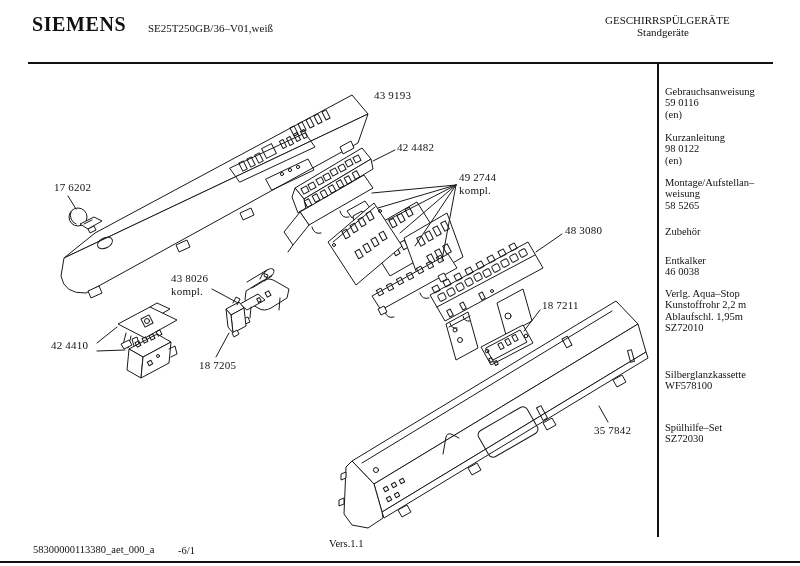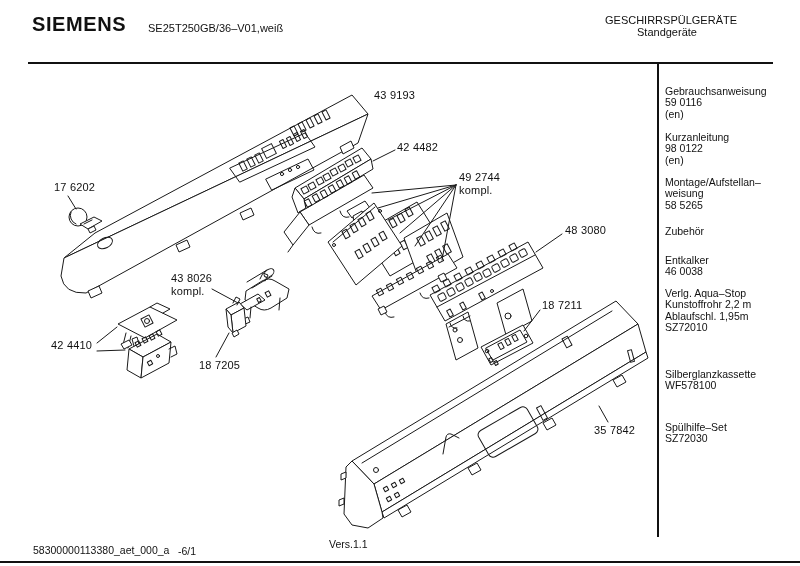--- a/index.html
+++ b/index.html
@@ -1,17 +1,17 @@
 <!DOCTYPE html>
 <html><head>
 <meta charset="utf-8">
 <style>
   html,body{margin:0;padding:0;background:#e8e8e8}
   .page{position:relative;width:800px;height:566px;background:#fff;
-        font-family:Liberation Sans, sans-serif;color:#111;overflow:hidden;margin:0 auto}
+        font-family:Liberation Serif, serif;color:#111;overflow:hidden;margin:0 auto}
   .abs{position:absolute}
   .txt{white-space:pre-line}
   .rule{position:absolute;background:#111}
   .brand{font-size:20px;font-weight:bold;letter-spacing:.6px}
   .hmeta{font-size:11px}
   .plabel{font-size:11px;line-height:12.5px;letter-spacing:.2px;white-space:pre-line}
   .sbtxt{font-size:10.5px;line-height:11.4px}
   .ftxt{font-size:10.5px}
   svg .ln{fill:none;stroke:#1a1a1a;stroke-width:1;stroke-linejoin:round;stroke-linecap:round}
   svg .fc{fill:#fff;stroke:#1a1a1a;stroke-width:1;stroke-linejoin:round}

